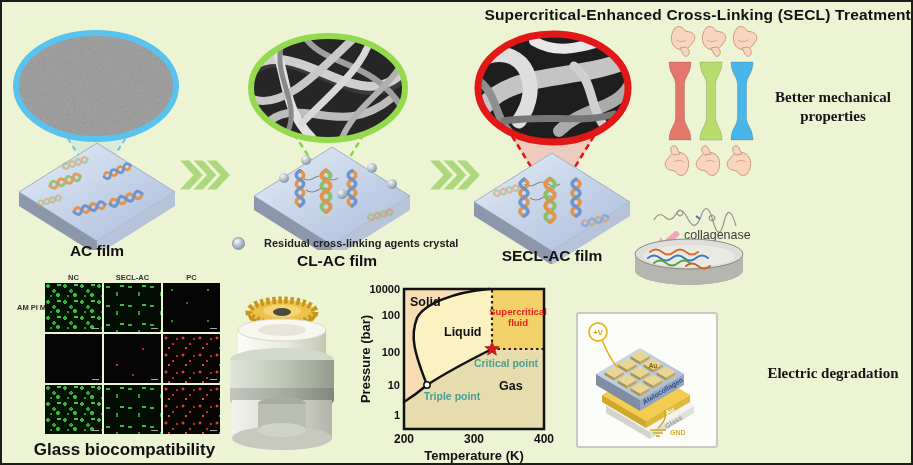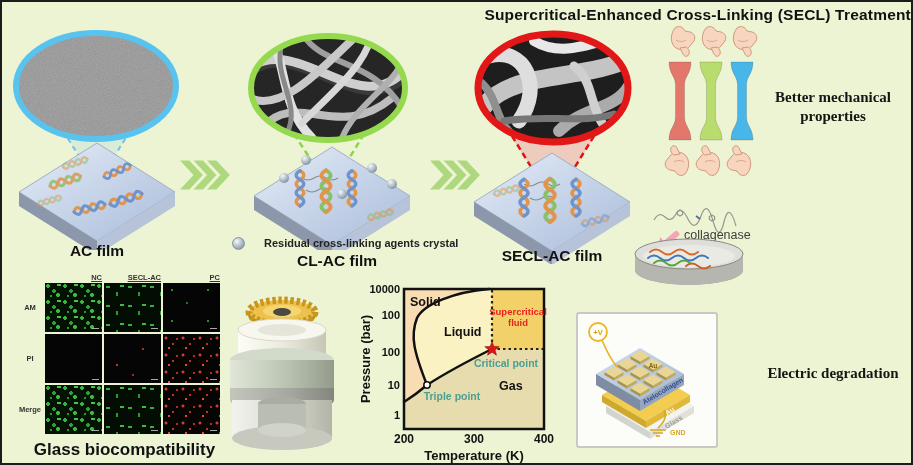--- a/index.html
+++ b/index.html
@@ -7,22 +7,22 @@
   .figure{position:relative;width:913px;height:465px;background:#edf4d3;border:2px solid #1c1c1c;box-sizing:border-box;overflow:hidden;}
   .abs{position:absolute;}
   .title{top:4px;left:0;right:0;text-align:right;font-size:15.5px;font-weight:bold;color:#111;letter-spacing:.2px;margin-left:16px;}
   .film-label{font-size:15.5px;font-weight:bold;color:#111;text-align:center;}
   .benefit{font-size:15px;font-weight:bold;color:#151515;text-align:center;line-height:1.25;font-family:Liberation Serif, serif;}
   .legend-row{display:flex;align-items:flex-start;gap:19px;font-size:11px;font-weight:bold;color:#222;}
   .legend-dot{width:11px;height:11px;border-radius:50%;background:radial-gradient(circle at 35% 30%,#f4f8fb,#9cabb8 65%,#76828e);border:1px solid #8795a1;flex:0 0 auto;}
   svg text{font-family:"Liberation Sans",sans-serif;}
   
   .micro-cols{position:absolute;left:28px;top:3px;width:175px;display:flex;gap:2px;}
-  .micro-cols span{flex:1;text-align:right;font-size:7.5px;font-weight:bold;color:#333;text-decoration:underline;}
-  .micro-rows{position:absolute;left:0;top:13px;width:26px;display:flex;flex-direction:column;gap:2px;}
+  .micro-cols span{flex:1;text-align:center;font-size:7.5px;font-weight:bold;color:#333;}
+  .micro-rows{position:absolute;left:0;top:13px;width:26px;display:flex;flex-direction:row;gap:2px;}
   .micro-rows span{height:49px;display:flex;align-items:center;justify-content:center;font-size:7.5px;font-weight:bold;color:#333;}
   .micro-grid{position:absolute;left:28px;top:13px;display:grid;grid-template-columns:repeat(3,57px);grid-auto-rows:49px;gap:2px;}
   .micro-cell{position:relative;overflow:hidden;background:#050505;}
   .micro-cell>div{position:absolute;inset:0;}
   .micro-cell::after{content:"";position:absolute;right:3px;bottom:3px;width:7px;height:1px;background:#cfcfcf;opacity:.8;}
   .tex-green-dense{background-color:#041204;background-image:
     radial-gradient(ellipse 3.2px 2.2px at 3px 3px,#37b53c 70%,transparent 71%),
     radial-gradient(ellipse 2.2px 3.2px at 9px 8px,#2da133 70%,transparent 71%),
     radial-gradient(ellipse 3px 2px at 14px 2px,#43c749 70%,transparent 71%),
     radial-gradient(ellipse 2.2px 2.2px at 6px 13px,#2a9630 70%,transparent 71%),

